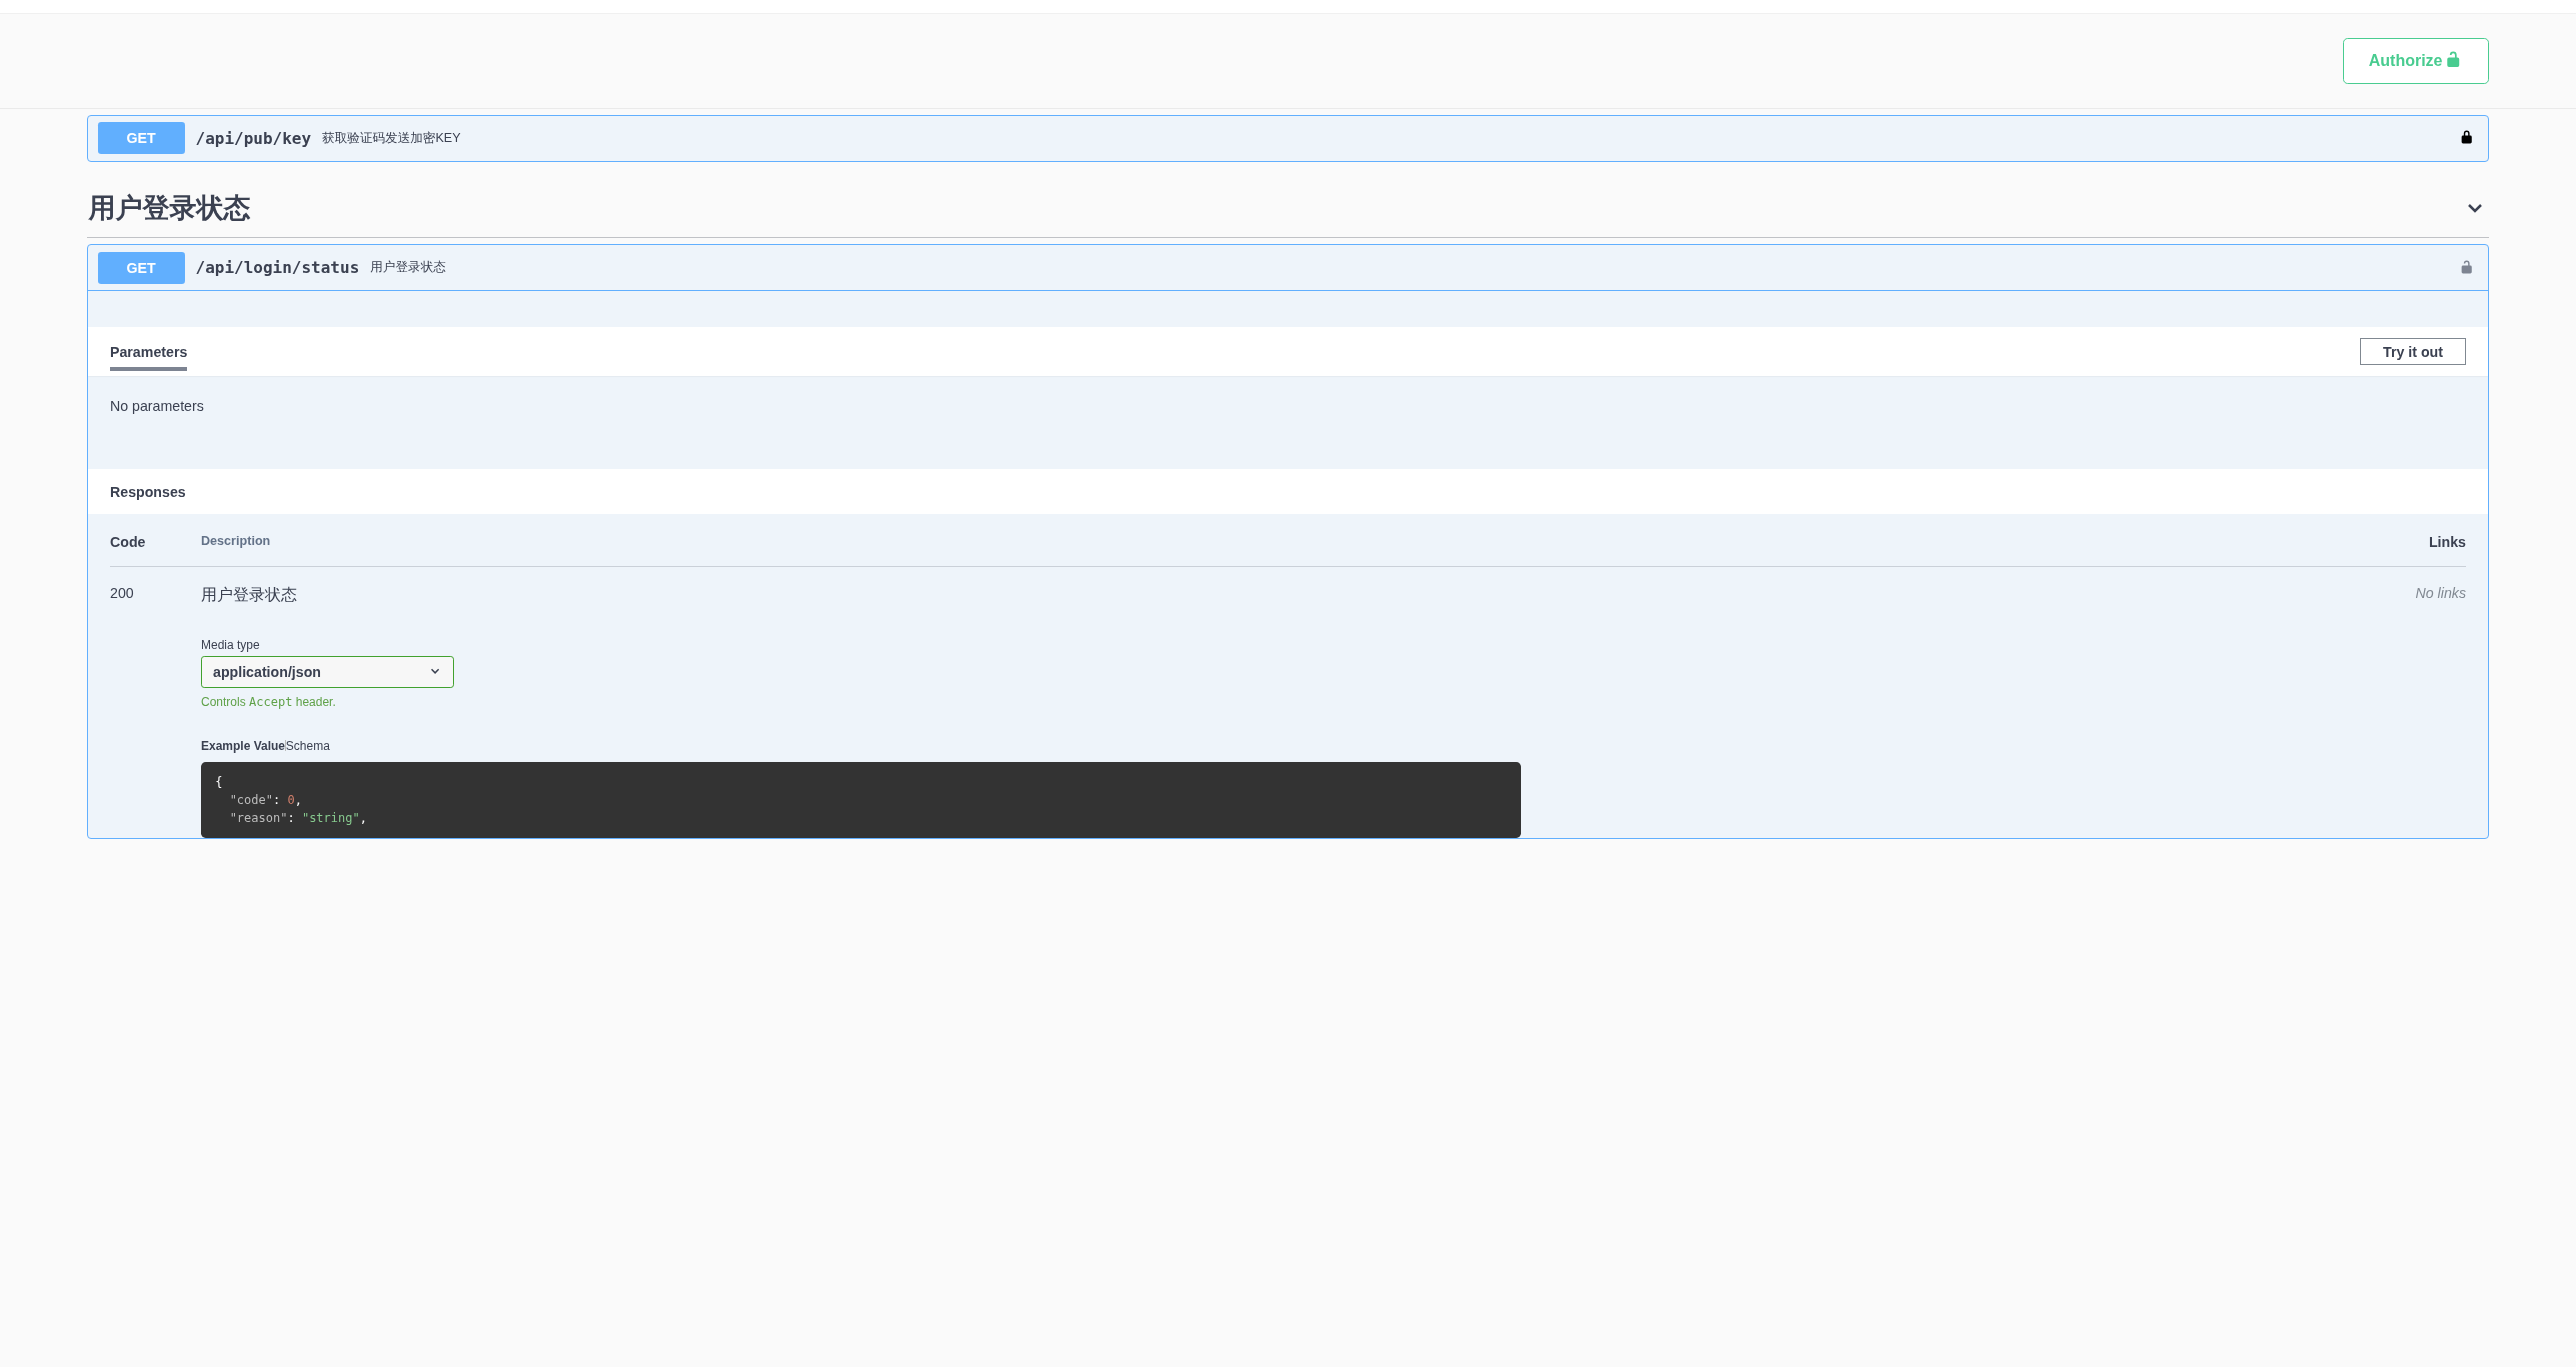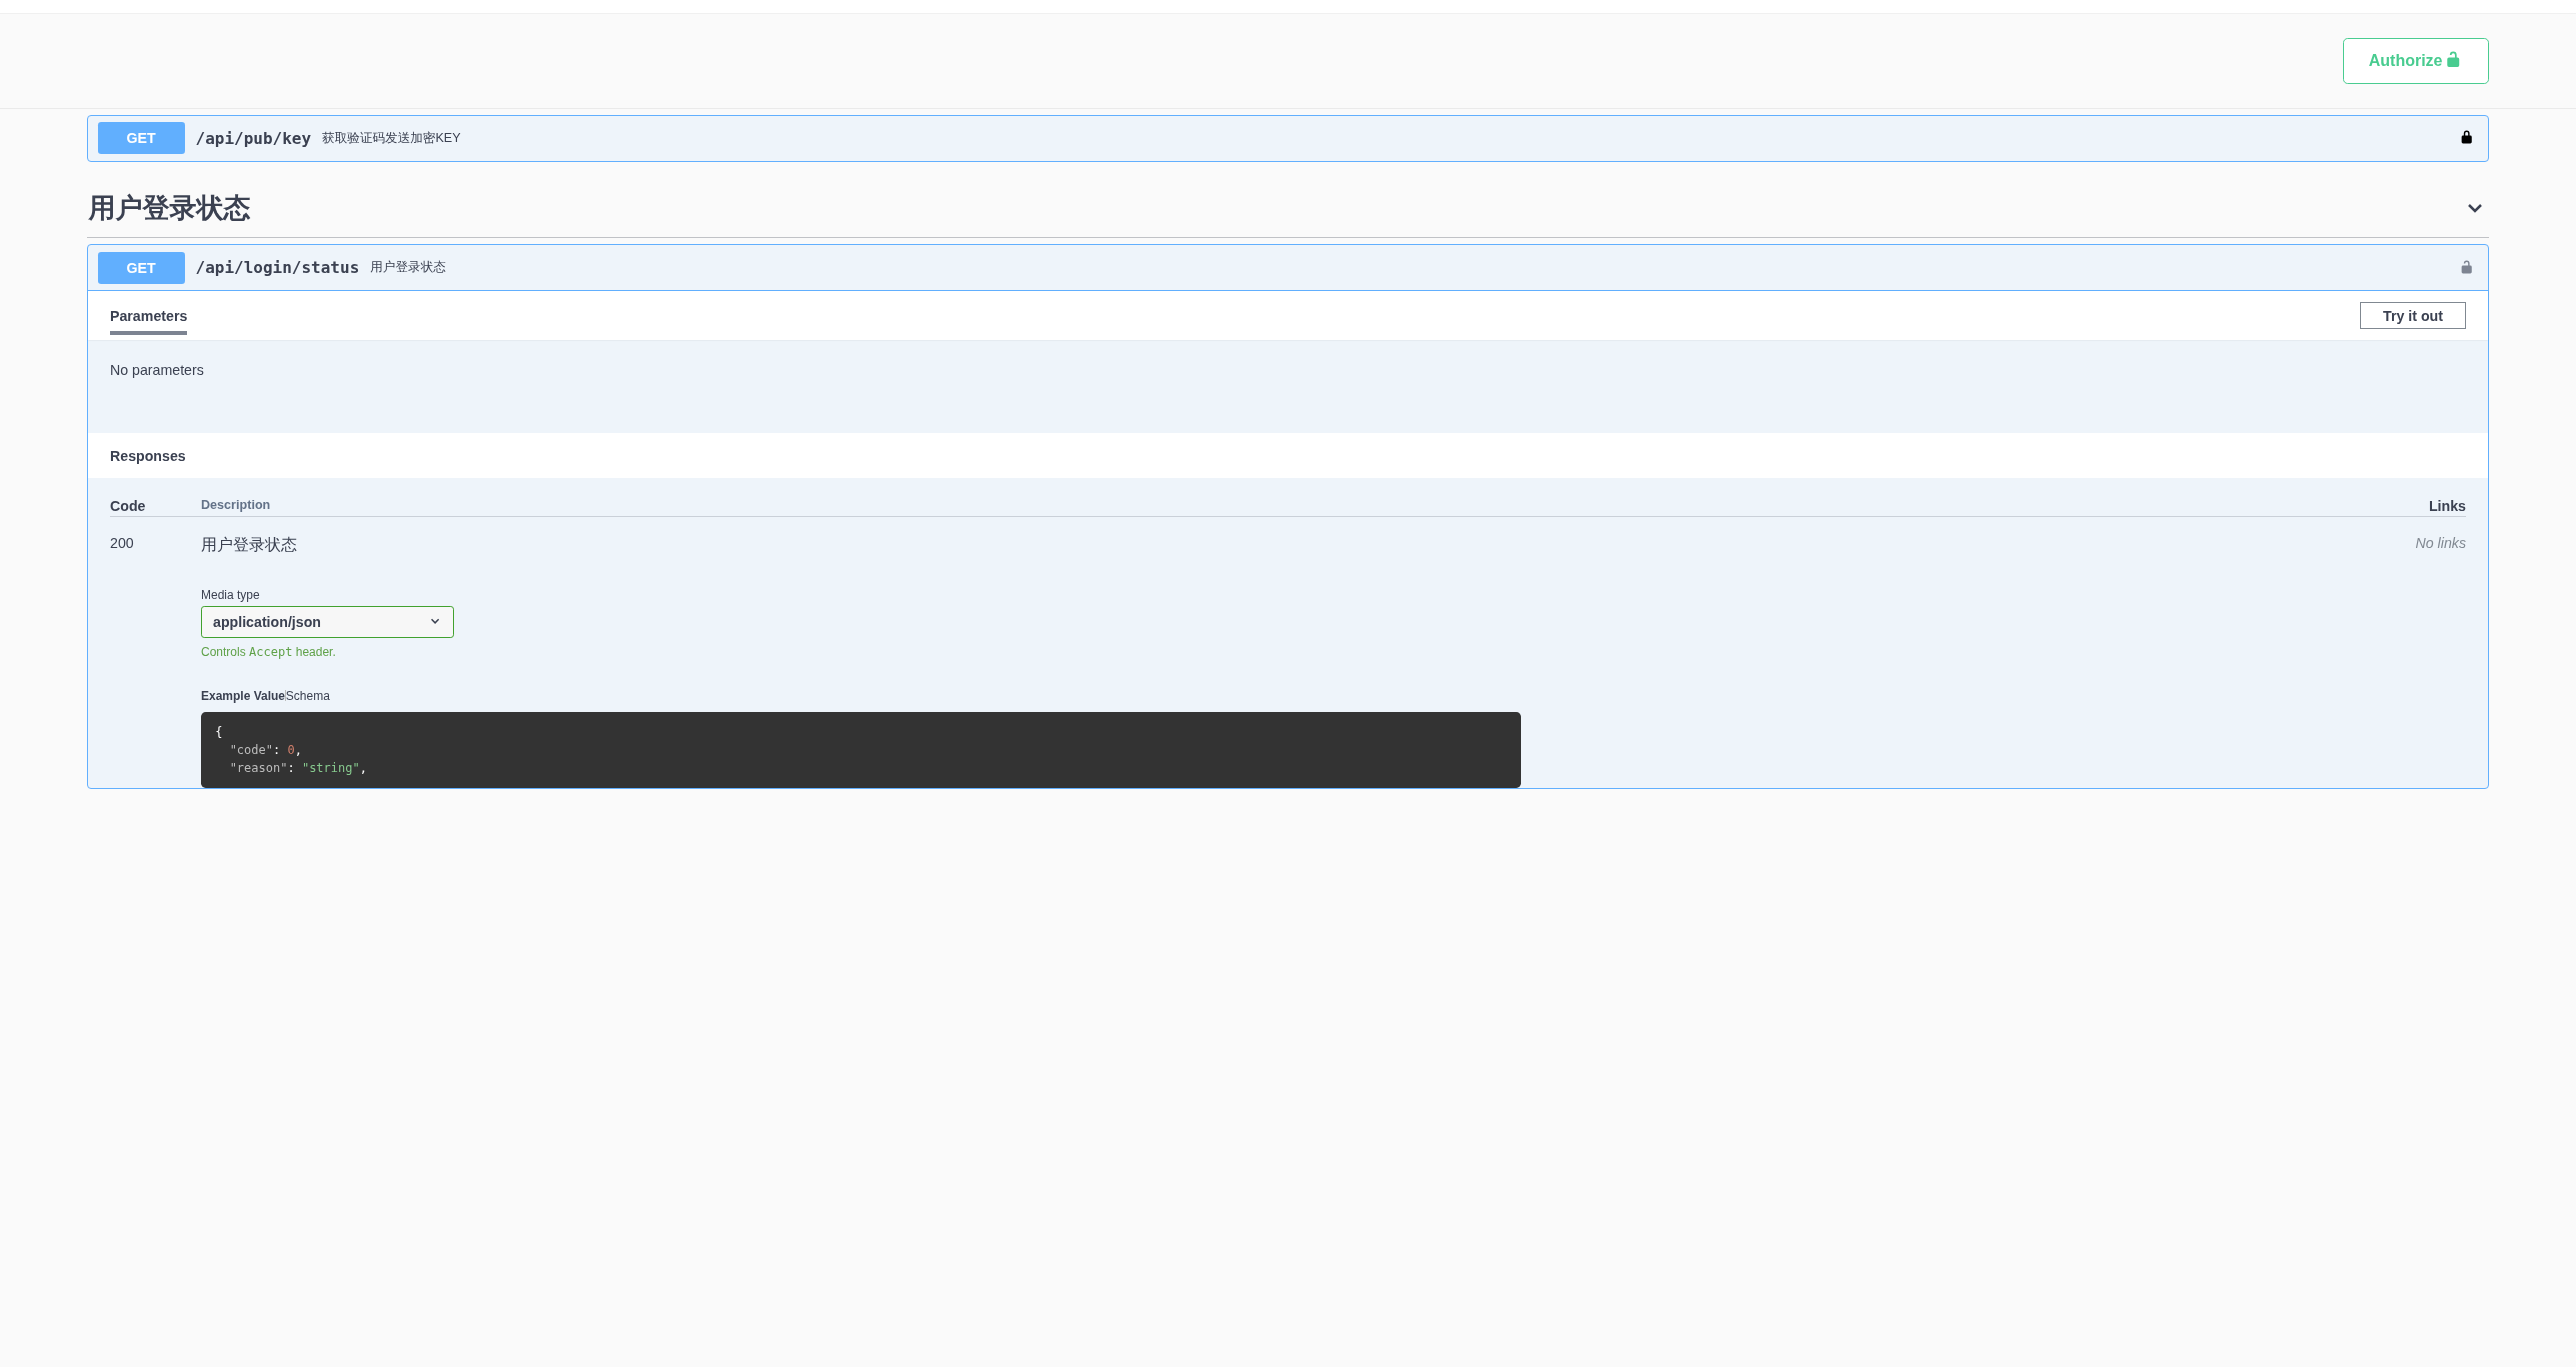--- a/index.html
+++ b/index.html
@@ -105,20 +105,21 @@
   .opblock-body {
     border-top: 0.8px solid #61affe;
   }
   .section-header {
     display: flex;
     justify-content: space-between;
     align-items: center;
     background: #ffffff;
     padding: 11px 22px;
     box-shadow: 0 0.8px 1.6px rgba(0,0,0,.08);
+    margin-top: 36px;
   }
   .section-title {
     font-size: 14.2px;
     font-weight: 700;
     color: #3b4151;
   }
   .underline-tab {
     position: relative;
   }
   .underline-tab::after {
@@ -147,21 +148,21 @@
     background: #ffffff;
     padding: 14.2px 22px;
   }
   .responses-table {
     padding: 20.5px 22px 0 22px;
   }
   .row-head {
     display: flex;
     gap: 0;
     border-bottom: 0.8px solid rgba(59,65,81,.2);
-    padding-bottom: 2px;
+    padding-bottom: 16px;
   }
   .col-code { width: 91px; font-size: 14.2px; font-weight: 700; }
   .col-desc { flex: 1; font-size: 12.6px; font-weight: 700; color: #637288; }
   .col-links { width: 95px; text-align: right; font-size: 14.2px; font-weight: 700; }
   .row-body {
     display: flex;
     padding-top: 17.4px;
   }
   .code-200 { width: 91px; font-size: 14.2px; }
   .desc-block { flex: 1; }

